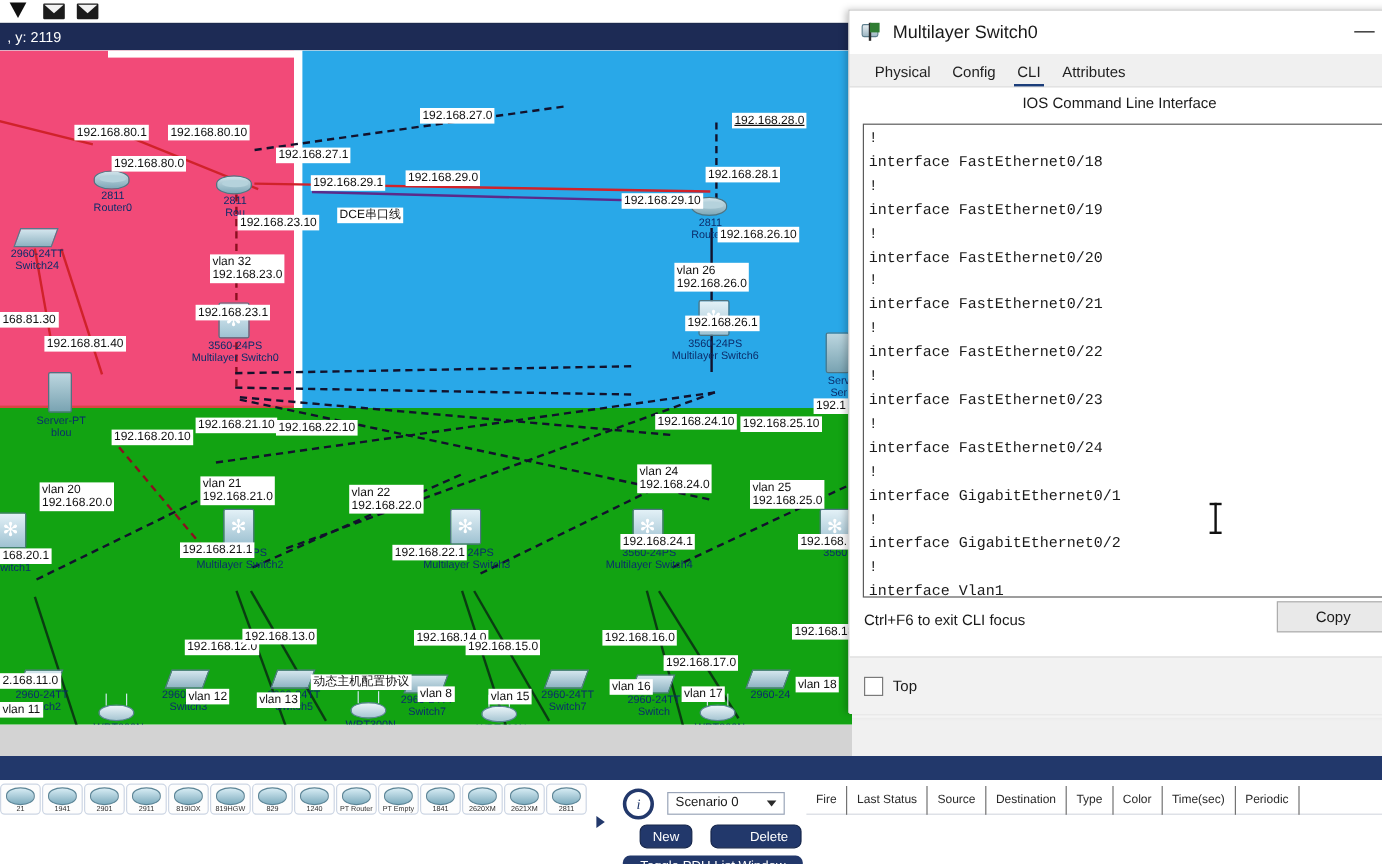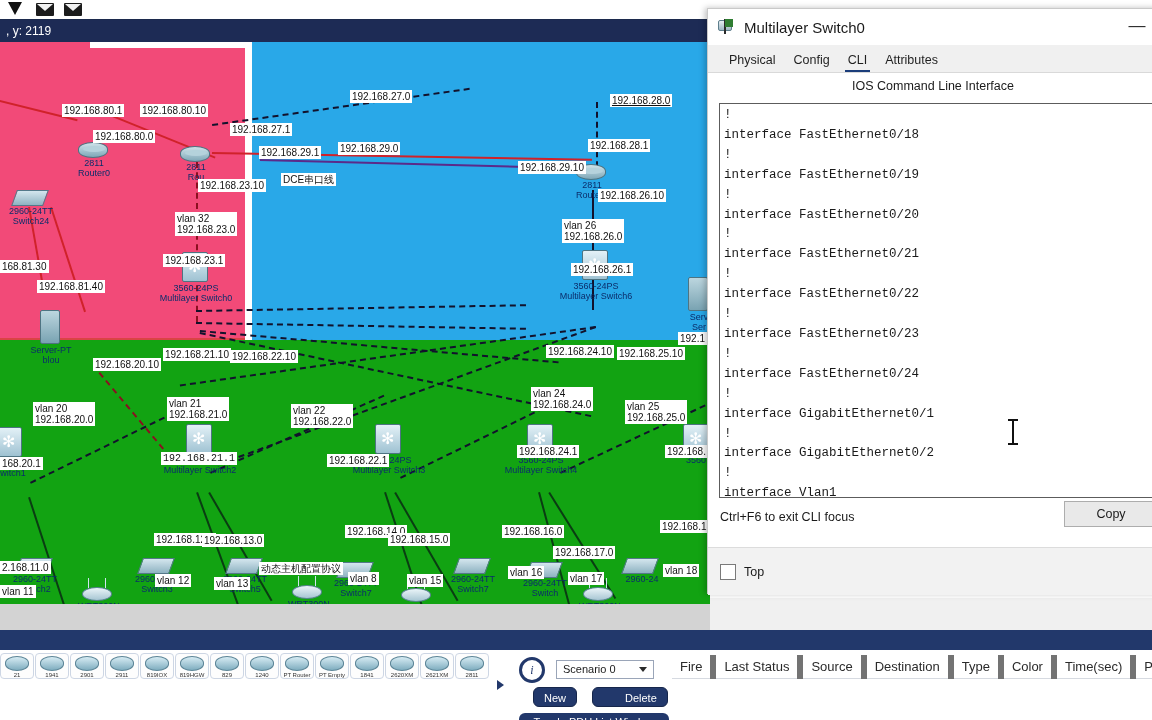--- a/index.html
+++ b/index.html
@@ -184,22 +184,22 @@
     border-radius: 6px; background: #22386b; color: #fff; font-size: 11px;
     text-align: center; line-height: 18px;
   }
 
   .sim-table-head {
     position: absolute; left: 672px; top: 655px; height: 24px;
     display: flex; align-items: center; width: 480px;
     border-bottom: 1px solid #d6dae1;
   }
   .sth {
-    font-size: 13px; color: #2a2a2a; padding: 0 8px; height: 24px; line-height: 24px;
-    border-right: 6px solid #737373; white-space: nowrap;
+    font-size: 10px; color: #2a2a2a; padding: 0 8px; height: 24px; line-height: 24px;
+    border-right: 1px solid #737373; white-space: nowrap;
   }
 
   
   #child-win {
     position: absolute; left: 707px; top: 8px; width: 452px; height: 586px;
     background: #f7f7f7;
     border: 1px solid #c9c9c9;
     box-shadow: -2px 0 6px rgba(0,0,0,0.25);
   }
   .cw-title {
@@ -498,26 +498,26 @@
 192.168.20.0</div>
           <div class="nlabel" style="left: 167px; top: 355px;">vlan 21
 192.168.21.0</div>
           <div class="nlabel" style="left: 291px; top: 362px;">vlan 22
 192.168.22.0</div>
           <div class="nlabel" style="left: 531px; top: 345px;">vlan 24
 192.168.24.0</div>
           <div class="nlabel" style="left: 625px; top: 358px;">vlan 25
 192.168.25.0</div>
           <div class="nlabel" style="left: 0px; top: 415px;">168.20.1</div>
-          <div class="nlabel" style="left: 161px; top: 410px; font-family: Liberation Mono, monospace;">192.168.21.1</div>
+          <div class="nlabel" style="left: 150px; top: 410px;">192.168.21.1</div>
           <div class="nlabel" style="left: 327px; top: 412px;">192.168.22.1</div>
           <div class="nlabel" style="left: 517px; top: 403px;">192.168.24.1</div>
           <div class="nlabel" style="left: 665px; top: 403px;">192.168.</div>
           <div class="nlabel" style="left: 154px; top: 491px;">192.168.12.0</div>
-          <div class="nlabel" style="left: 202px; top: 492px;">192.168.13.0</div>
+          <div class="nlabel" style="left: 202px; top: 482px;">192.168.13.0</div>
           <div class="nlabel" style="left: 345px; top: 483px;">192.168.14.0</div>
           <div class="nlabel" style="left: 388px; top: 491px;">192.168.15.0</div>
           <div class="nlabel" style="left: 502px; top: 483px;">192.168.16.0</div>
           <div class="nlabel" style="left: 553px; top: 504px;">192.168.17.0</div>
           <div class="nlabel" style="left: 660px; top: 478px;">192.168.18</div>
           <div class="nlabel" style="left: 0px; top: 519px;">2.168.11.0</div>
           <div class="nlabel" style="left: 259px; top: 520px;">动态主机配置协议</div>
           <div class="nlabel" style="left: 0px; top: 543px;">vlan 11</div>
           <div class="nlabel" style="left: 155px; top: 532px;">vlan 12</div>
           <div class="nlabel" style="left: 214px; top: 535px;">vlan 13</div>

